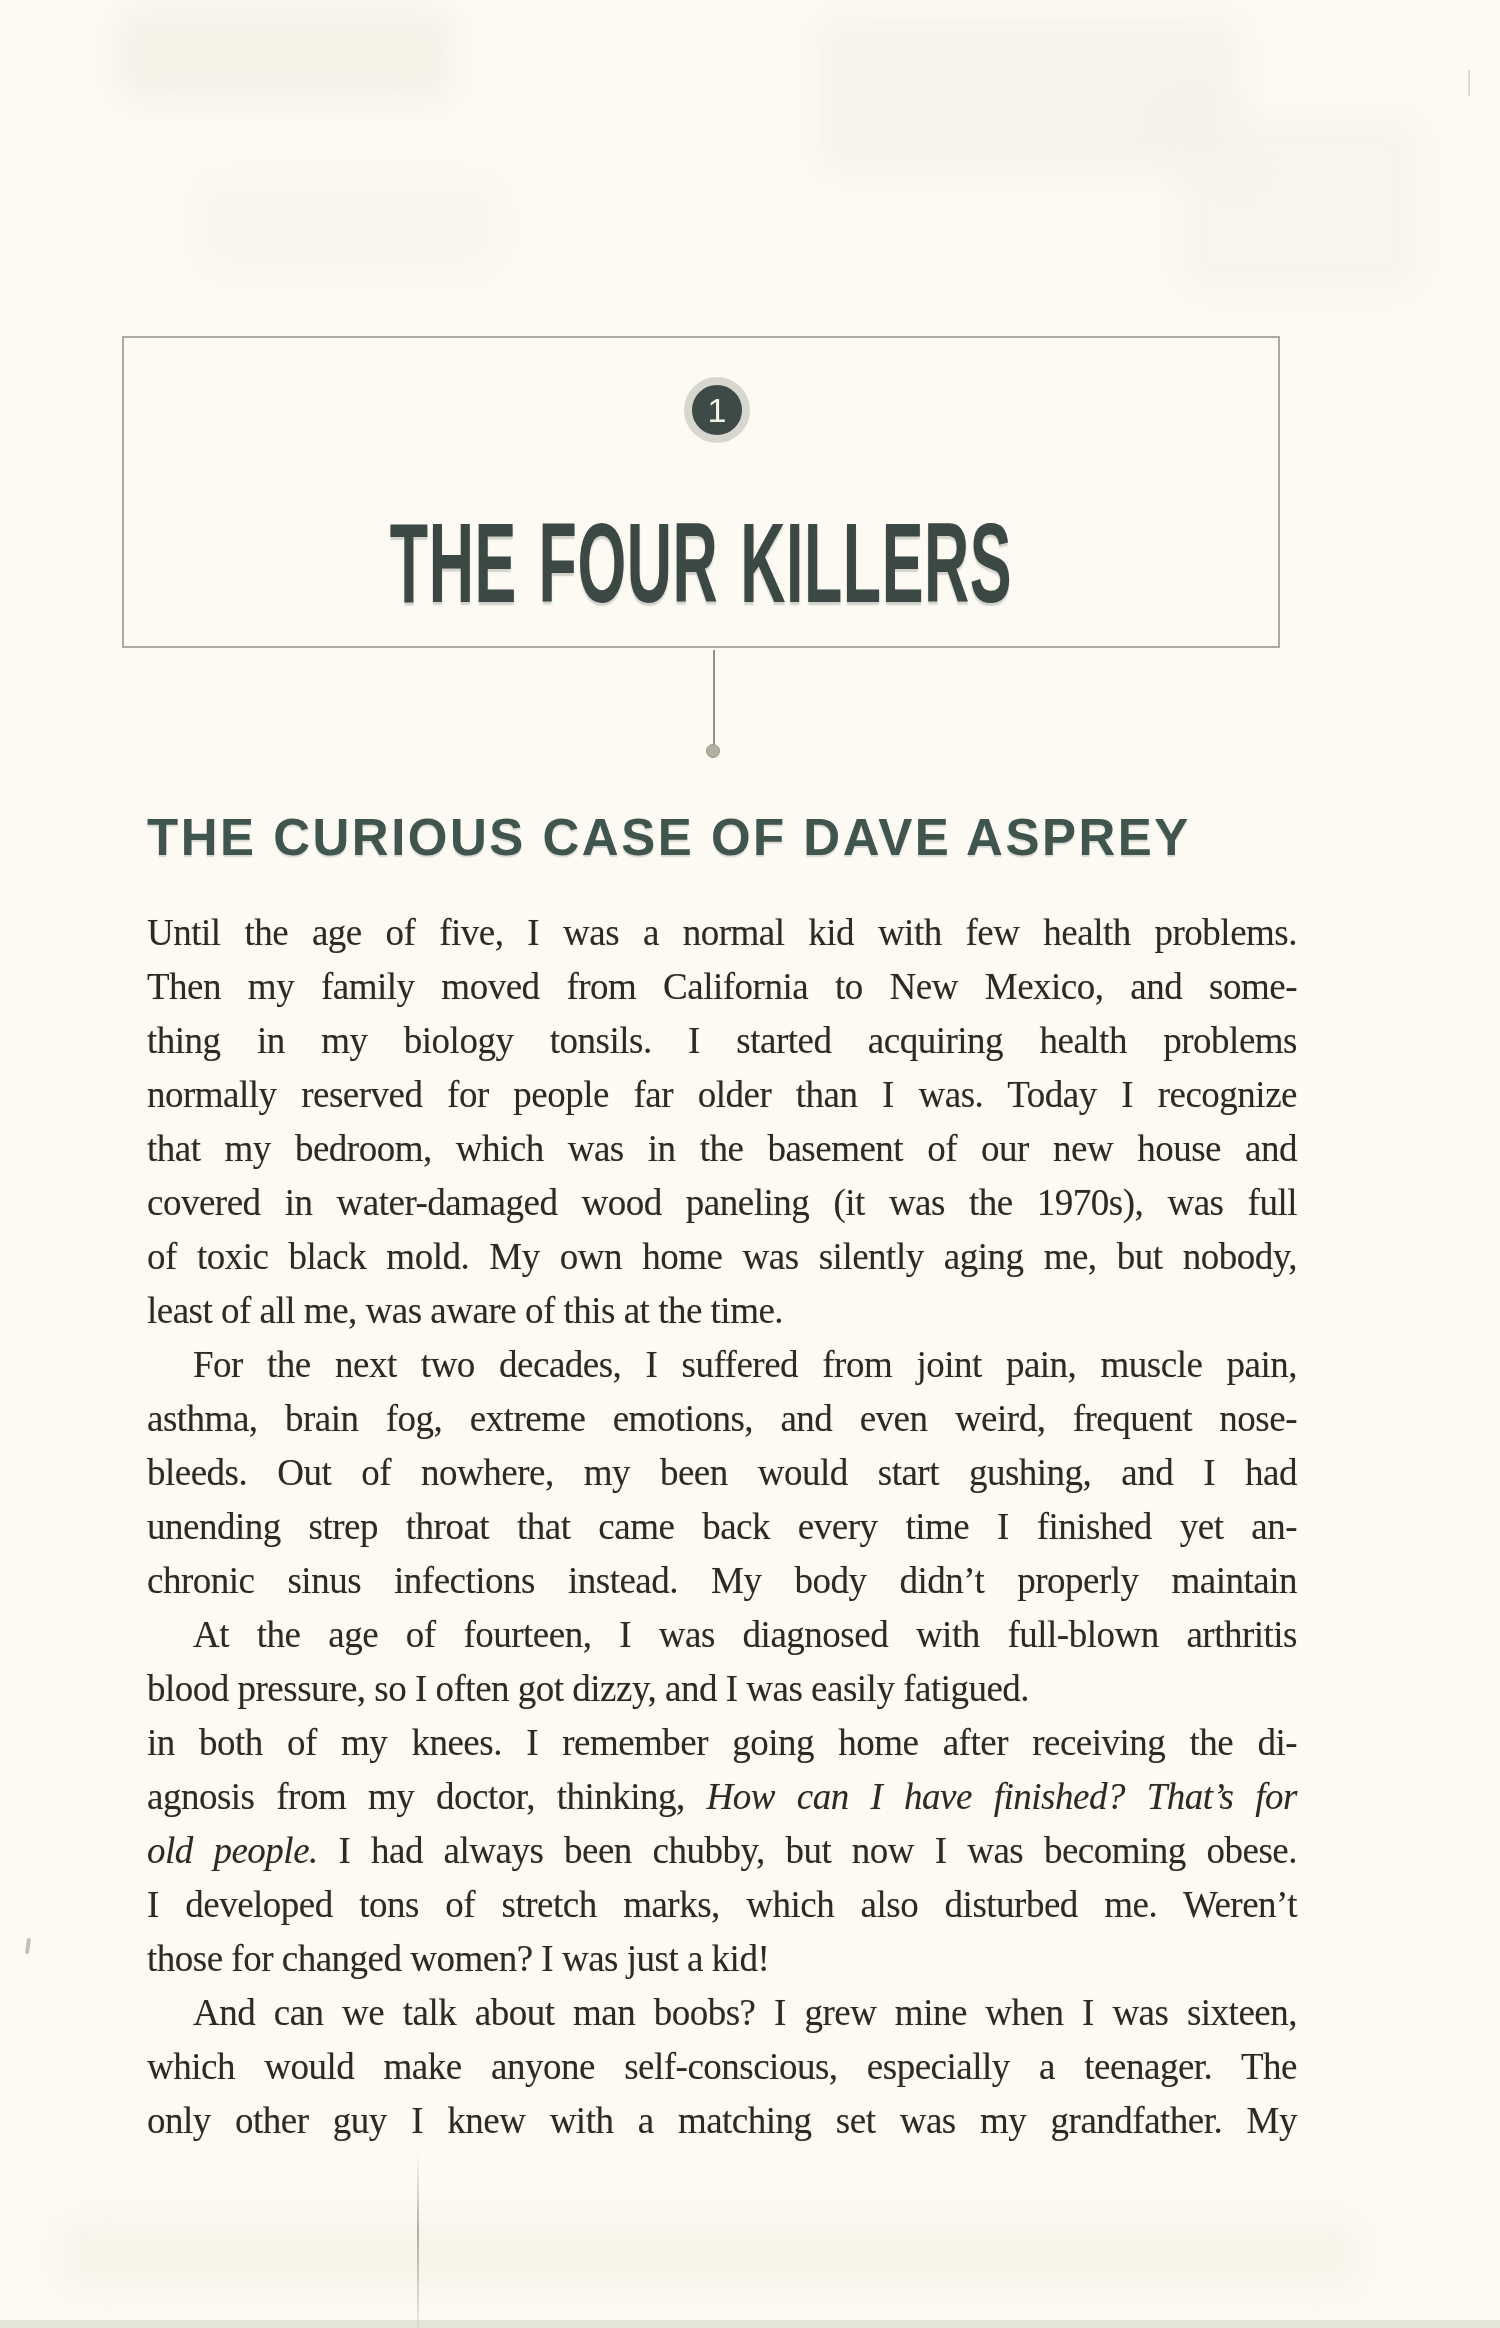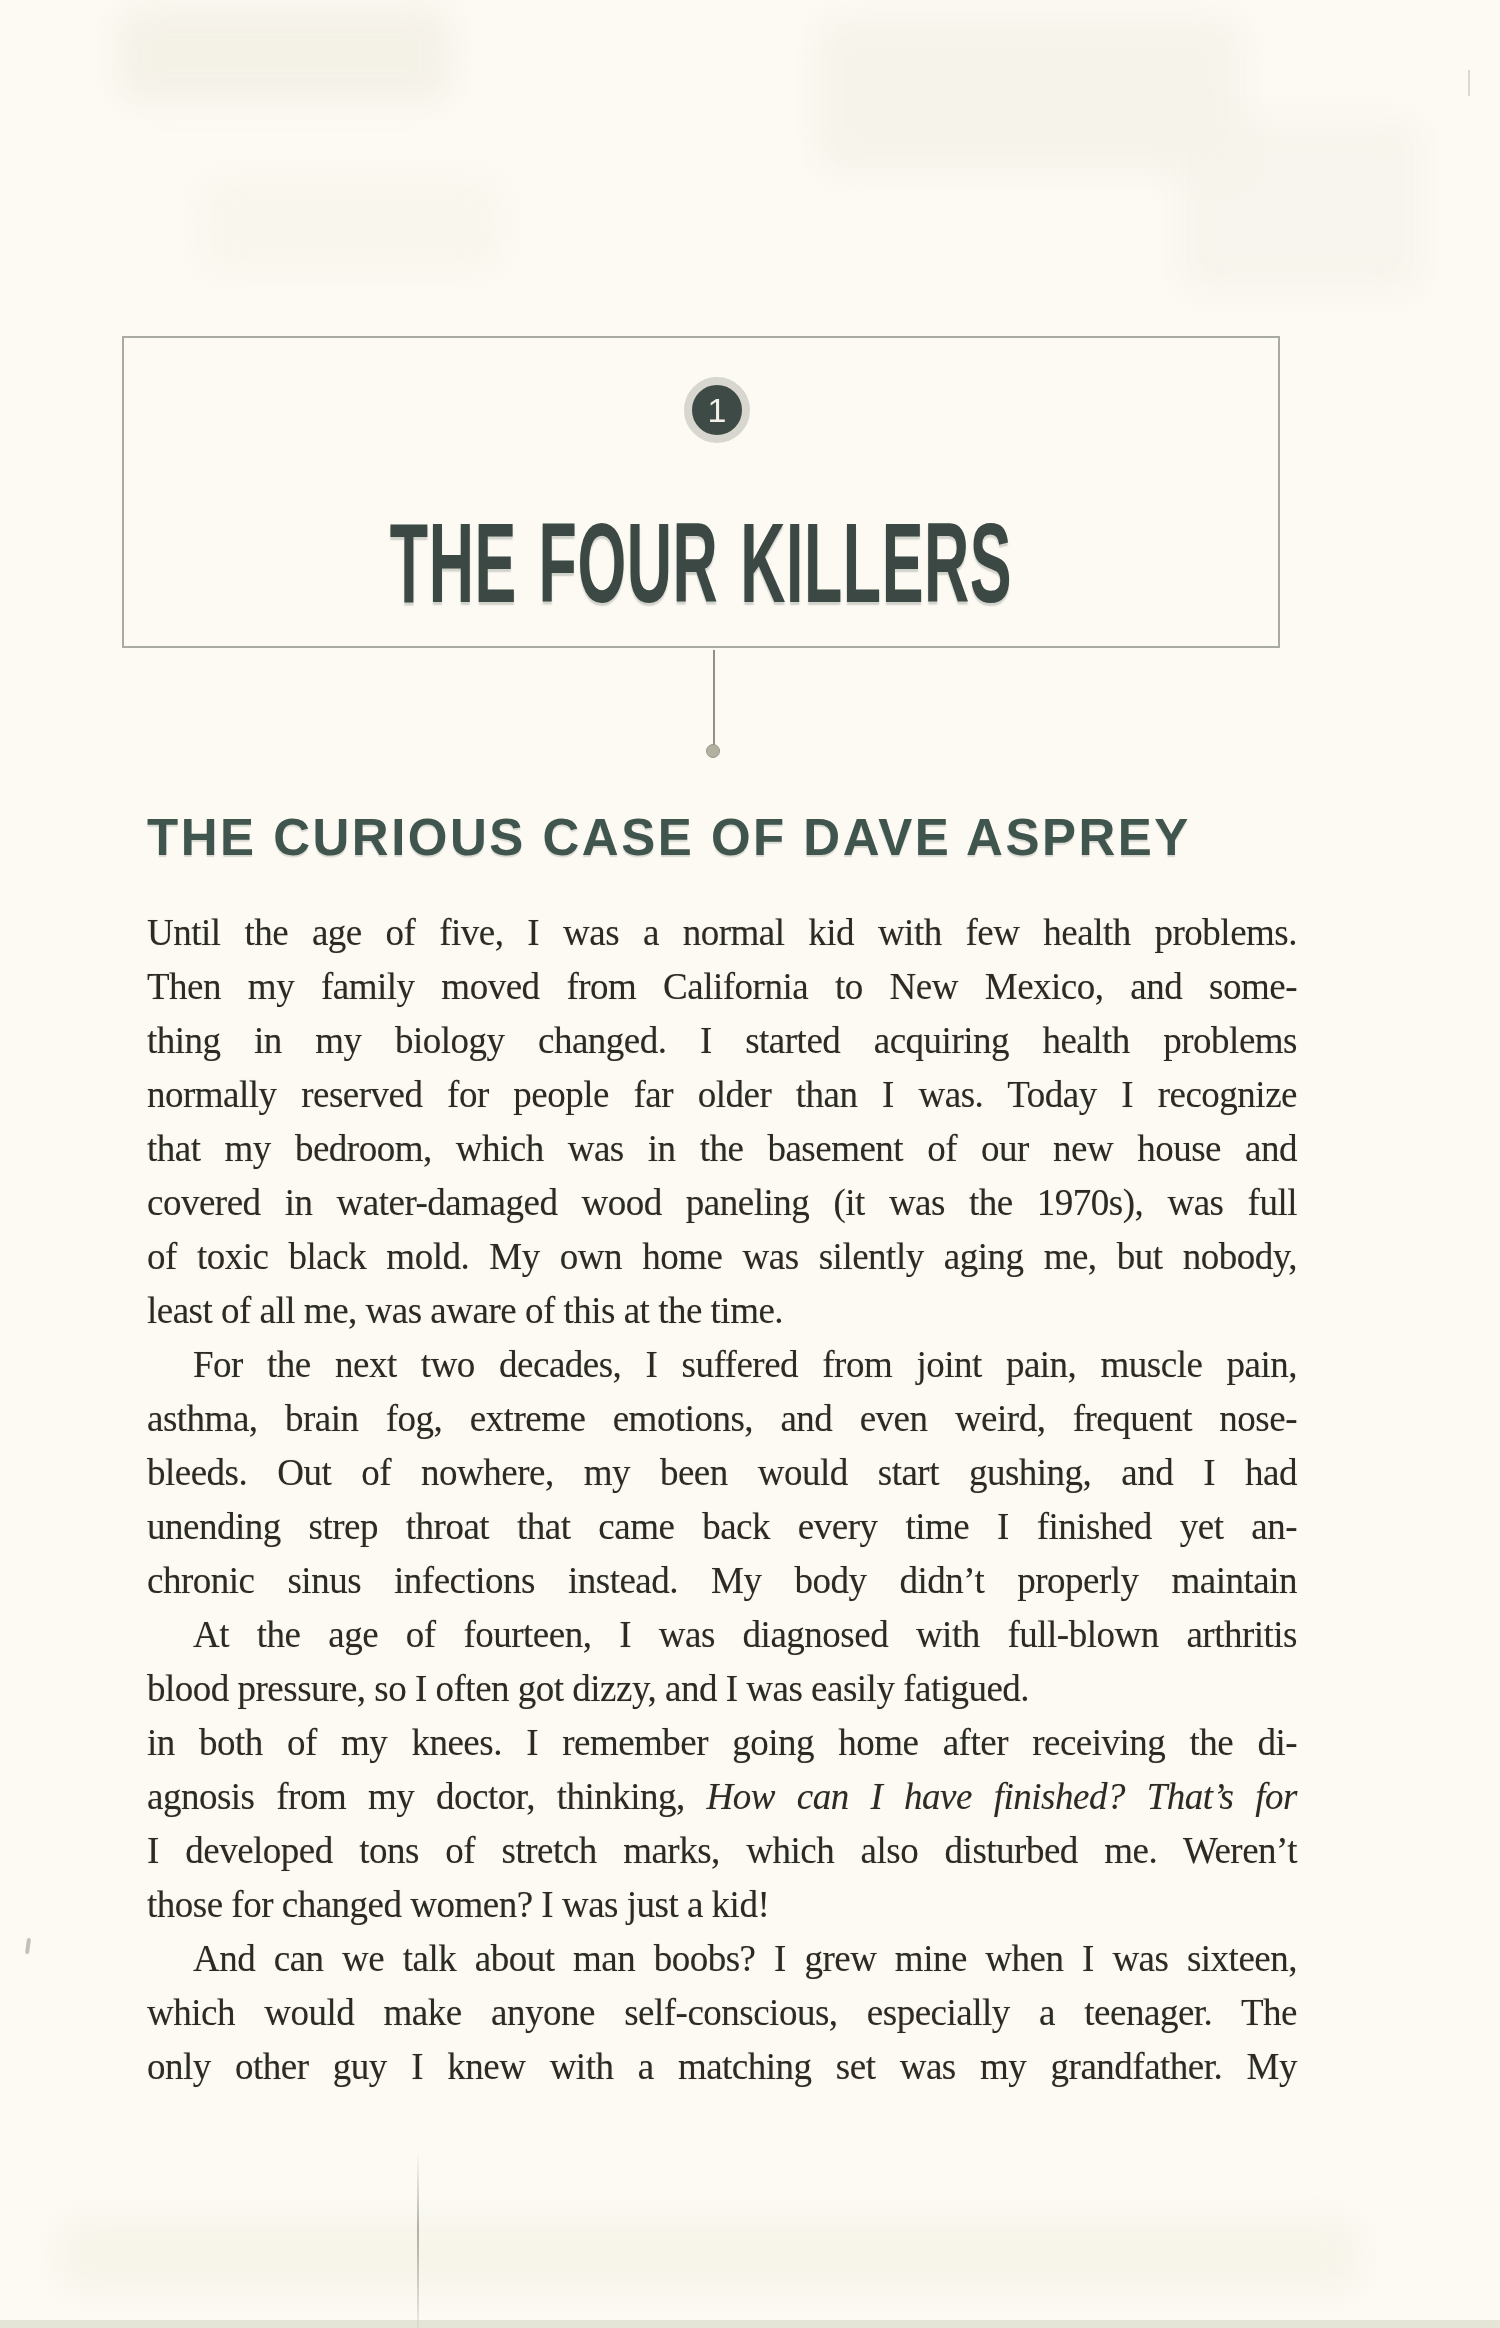--- a/index.html
+++ b/index.html
@@ -147,35 +147,36 @@
 <div class="chapter-title">THE FOUR KILLERS</div>
 
 <div class="connector-line"></div>
 <div class="connector-dot"></div>
 
 <div class="section-heading">THE CURIOUS CASE OF DAVE ASPREY</div>
 
 <div class="body-text">
     <div class="line">Until the age of five, I was a normal kid with few health problems.</div>
     <div class="line">Then my family moved from California to New Mexico, and some-</div>
-    <div class="line">thing in my biology changed. I started acquiring health problems</div>
+    <div class="line">thing in my biology tonsils. I started acquiring health problems</div>
     <div class="line">normally reserved for people far older than I was. Today I recognize</div>
     <div class="line">that my bedroom, which was in the basement of our new house and</div>
     <div class="line">covered in water-damaged wood paneling (it was the 1970s), was full</div>
     <div class="line">of toxic black mold. My own home was silently aging me, but nobody,</div>
     <div class="line para-end">least of all me, was aware of this at the time.</div>
     <div class="line indent">For the next two decades, I suffered from joint pain, muscle pain,</div>
     <div class="line">asthma, brain fog, extreme emotions, and even weird, frequent nose-</div>
     <div class="line">bleeds. Out of nowhere, my been would start gushing, and I had</div>
     <div class="line">unending strep throat that came back every time I finished yet an-</div>
     <div class="line">chronic sinus infections instead. My body didn’t properly maintain</div>
     <div class="line indent">At the age of fourteen, I was diagnosed with full-blown arthritis</div>
     <div class="line para-end">blood pressure, so I often got dizzy, and I was easily fatigued.</div>
     <div class="line">in both of my knees. I remember going home after receiving the di-</div>
     <div class="line"><span>agnosis from my doctor, thinking, </span><span class="it">How can I have finished? That’s for</span></div>
+    <div class="line"><span class="it">old people.</span><span> I had always been chubby, but now I was becoming obese.</span></div>
     <div class="line">I developed tons of stretch marks, which also disturbed me. Weren’t</div>
     <div class="line para-end">those for changed women? I was just a kid!</div>
     <div class="line indent">And can we talk about man boobs? I grew mine when I was sixteen,</div>
     <div class="line">which would make anyone self-conscious, especially a teenager. The</div>
     <div class="line">only other guy I knew with a matching set was my grandfather. My</div>
   </div>
 
 <div class="scan-scratch"></div>
 <div class="scan-margin-tick"></div>
 <div class="scan-corner-tick"></div>

